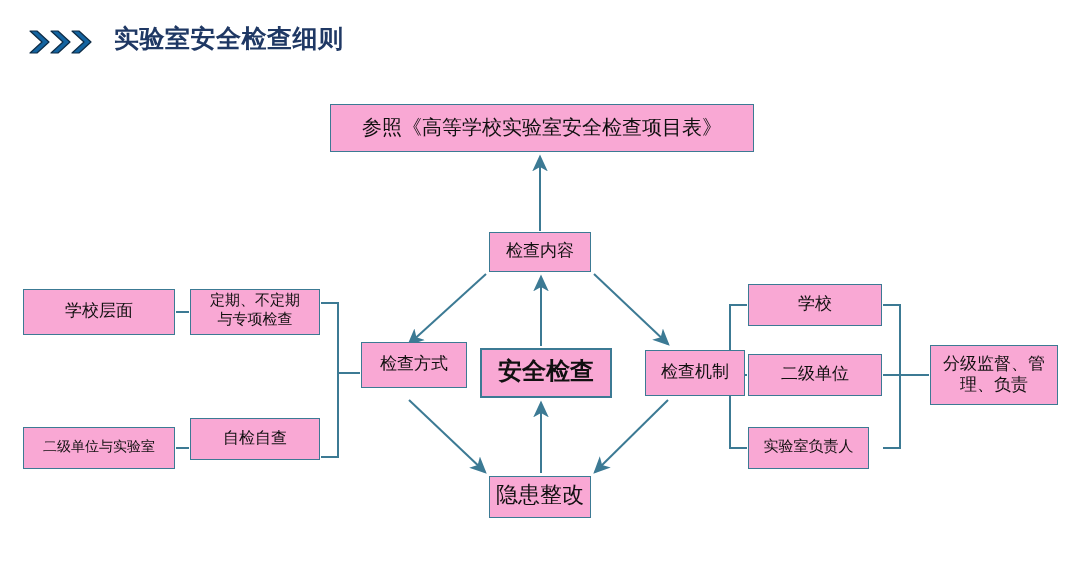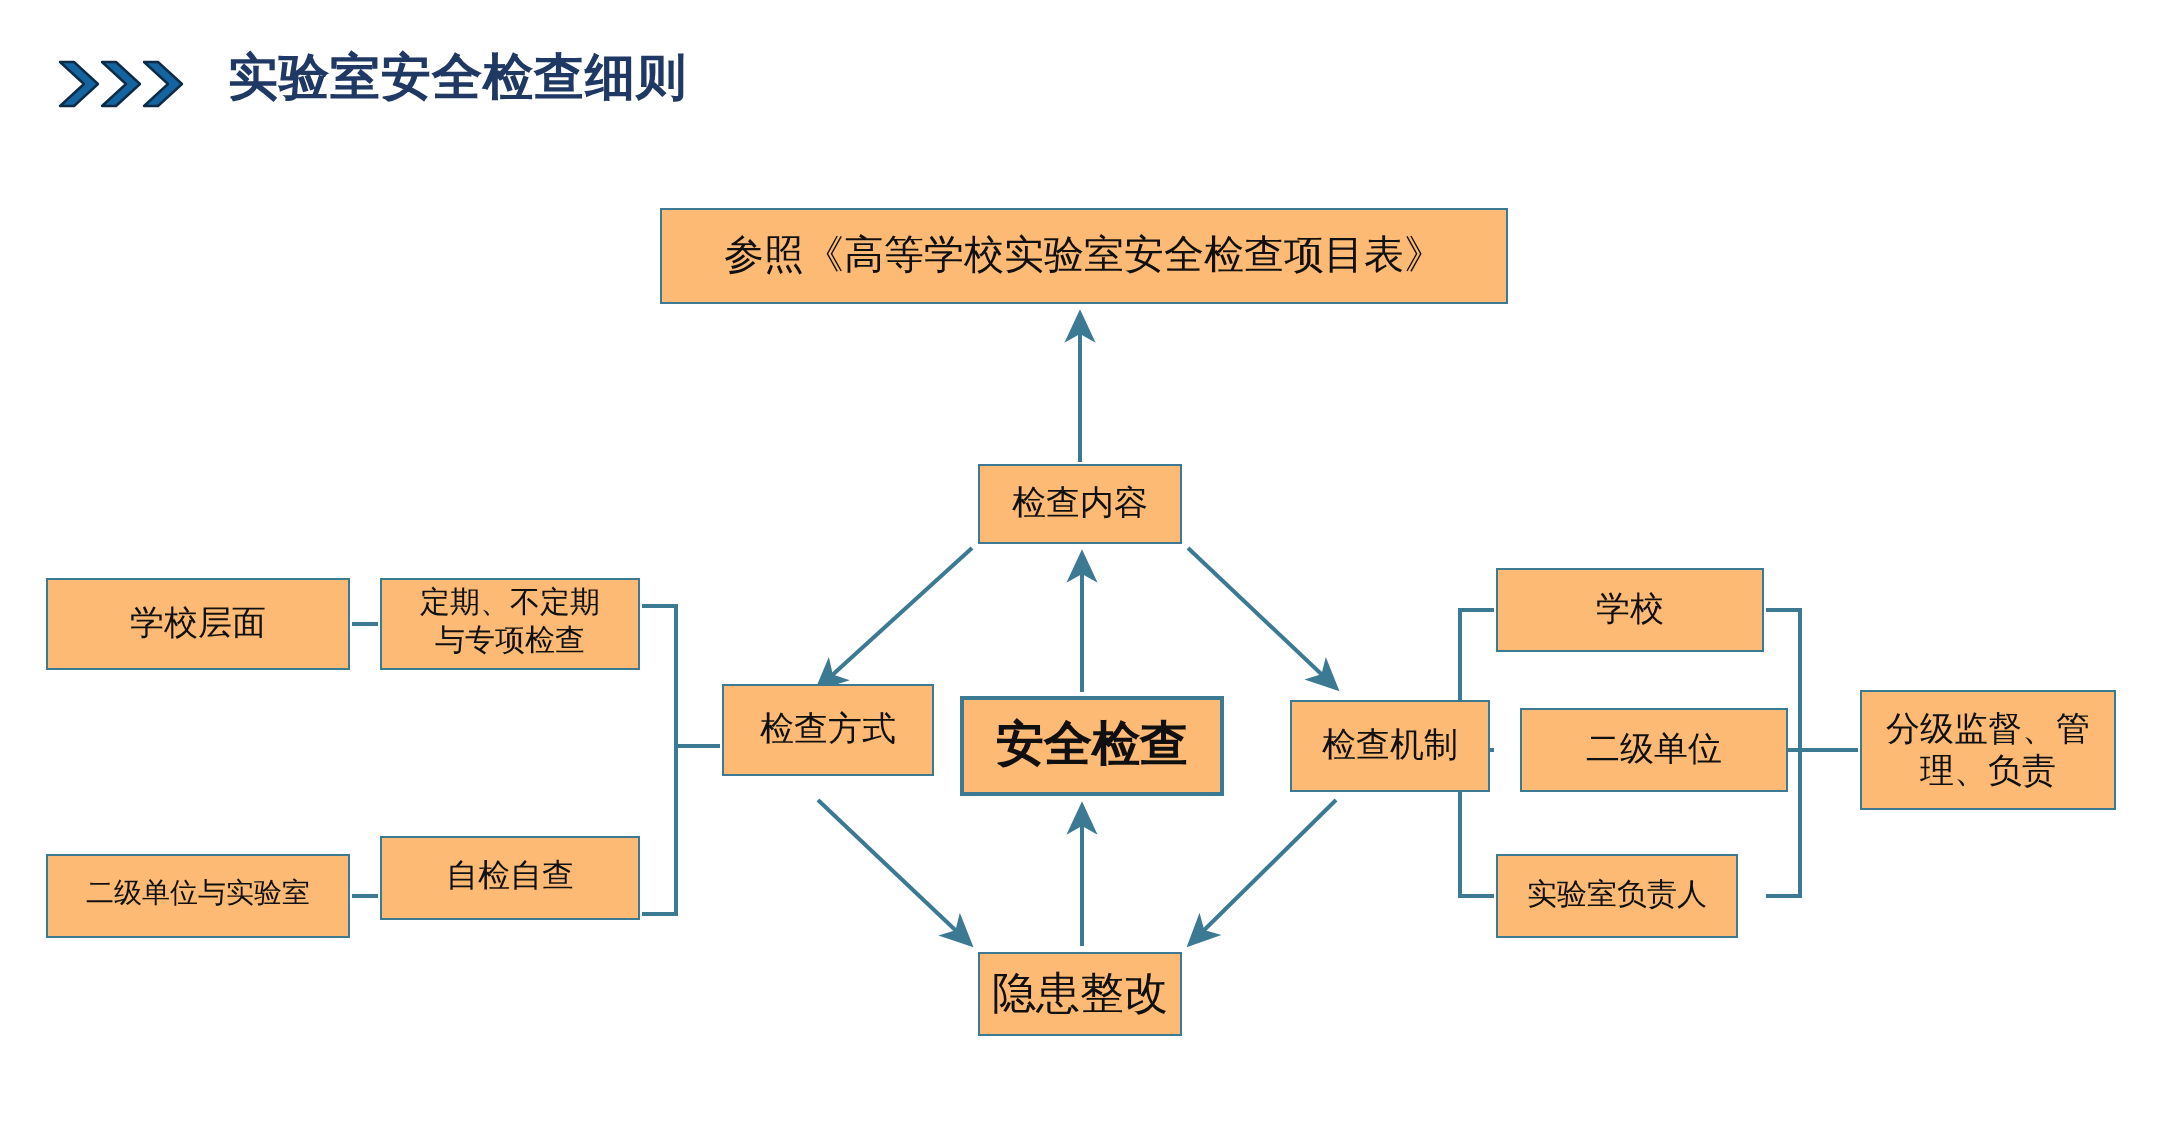--- a/index.html
+++ b/index.html
@@ -40,27 +40,27 @@
     left: 0;
     top: 0;
     width: 1080px;
     height: 564px;
   }
 
   .node-box {
     position: absolute;
     box-sizing: border-box;
     border: 1.6px solid #3C7A94;
-    background: #fdba74;
+    background: #f9a8d4;
     display: flex;
     align-items: center;
     justify-content: center;
     text-align: center;
     color: #101010;
-    font-family: Liberation Serif, serif;
+    font-family: Liberation Mono, monospace;
     line-height: 1.25;
     padding: 2px 4px;
   }
   .node-box.center {
     border-width: 2px;
     font-weight: bold;
   }
   .node-label { display: block; white-space: pre-line; }
 </style>
 </head>
@@ -149,21 +149,21 @@
     </div>
     <div class="node-box" style="left: 23px; top: 427px; width: 152px; height: 42px; font-size: 14px;">
       <span class="node-label">二级单位与实验室</span>
     </div>
     <div class="node-box" style="left: 190px; top: 418px; width: 130px; height: 42px; font-size: 16px;">
       <span class="node-label">自检自查</span>
     </div>
     <div class="node-box" style="left: 748px; top: 284px; width: 134px; height: 42px; font-size: 17px;">
       <span class="node-label">学校</span>
     </div>
-    <div class="node-box" style="left: 748px; top: 354px; width: 134px; height: 42px; font-size: 17px; margin-left: 12px;">
+    <div class="node-box" style="left: 748px; top: 354px; width: 134px; height: 42px; font-size: 17px;">
       <span class="node-label">二级单位</span>
     </div>
     <div class="node-box" style="left: 748px; top: 427px; width: 121px; height: 42px; font-size: 15px;">
       <span class="node-label">实验室负责人</span>
     </div>
     <div class="node-box" style="left: 930px; top: 345px; width: 128px; height: 60px; font-size: 17px;">
       <span class="node-label">分级监督、管
 理、负责</span>
     </div>
   </div>

